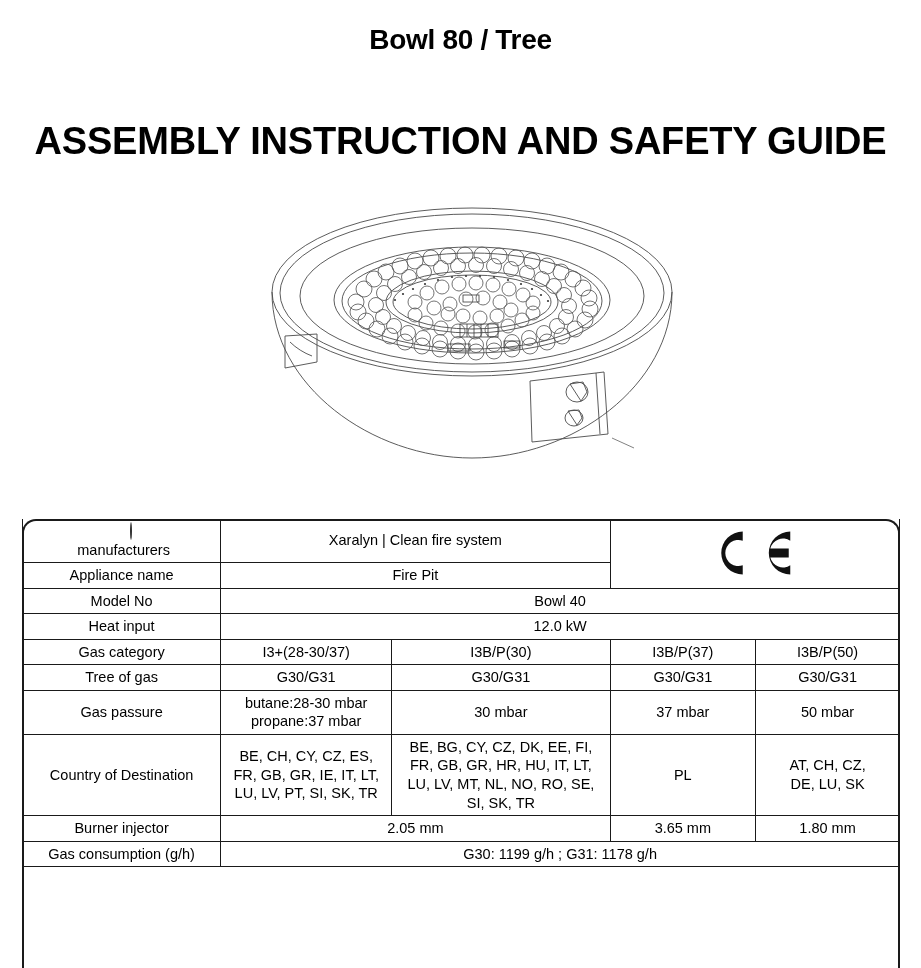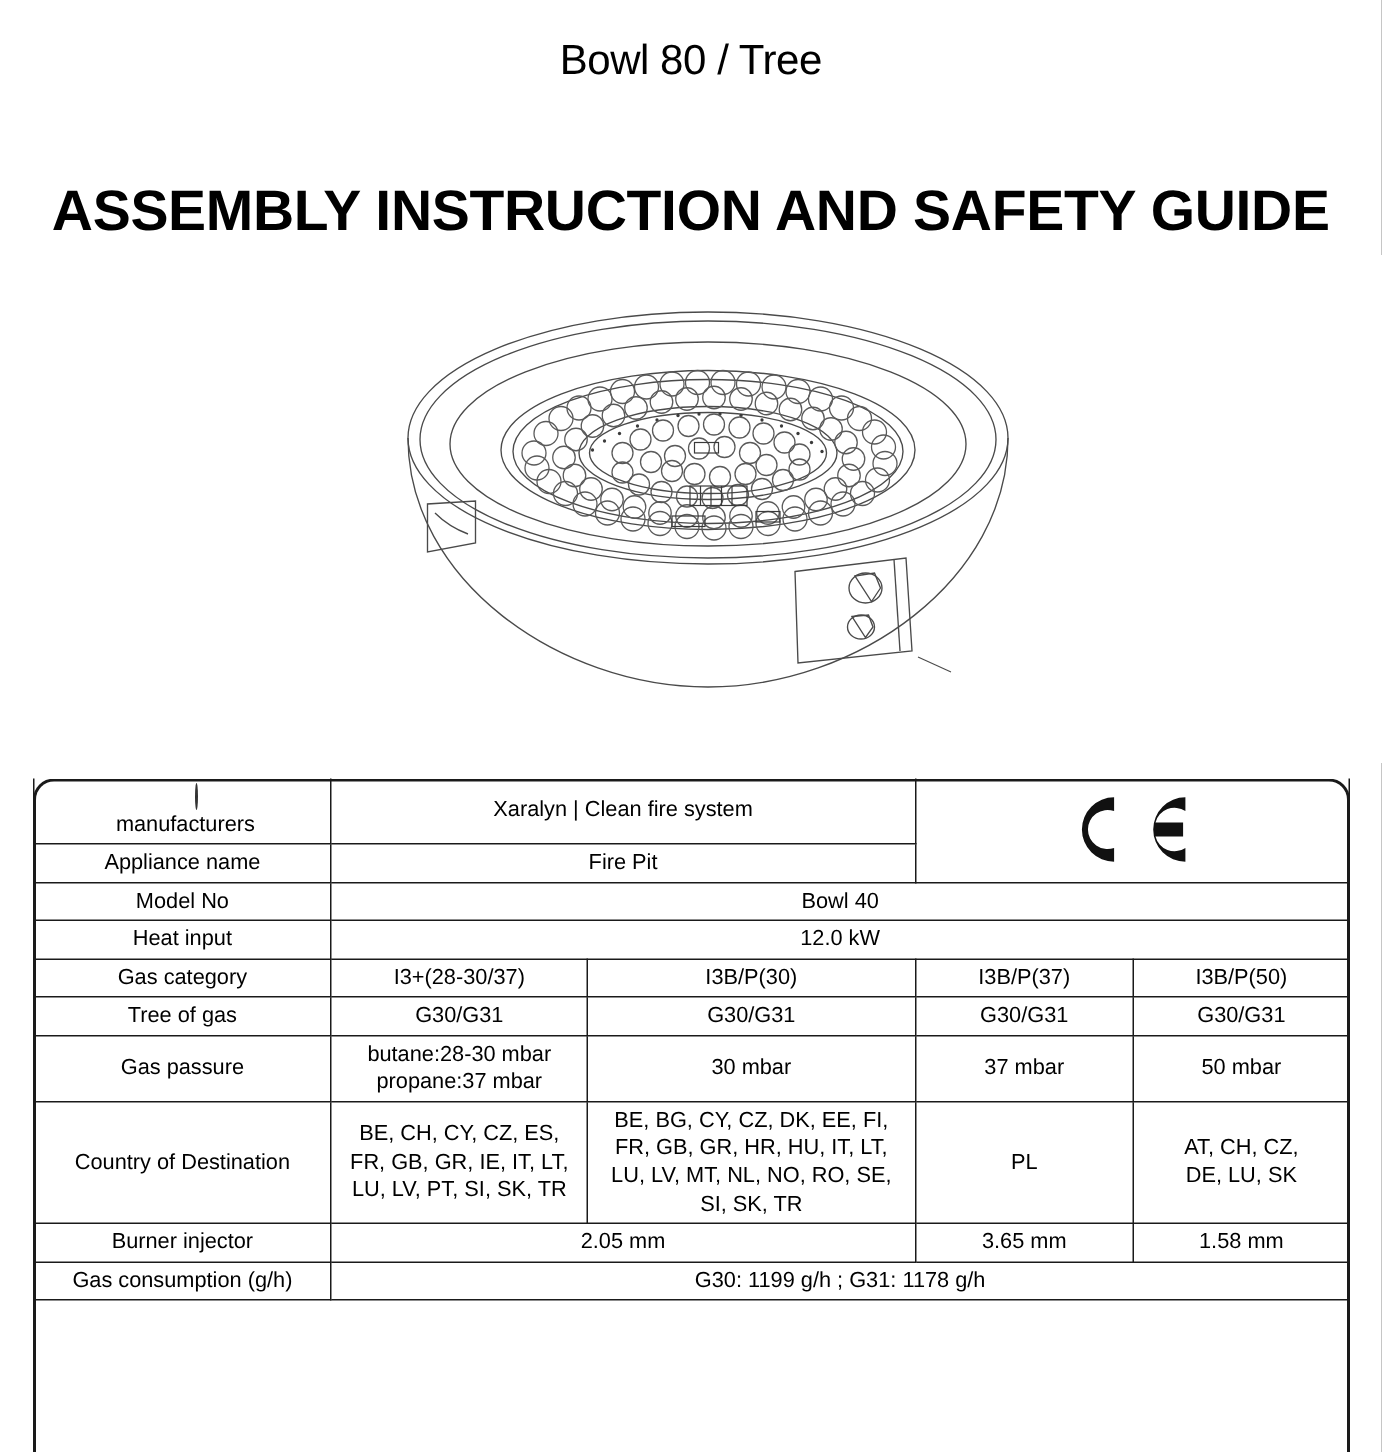--- a/index.html
+++ b/index.html
@@ -17,21 +17,21 @@
   }
 
   
   .title-product {
     position: absolute;
     top: 24px;
     left: 0;
     width: 921px;
     text-align: center;
     font-size: 28px;
-    font-weight: normal;
+    font-weight: bold;
     letter-spacing: -0.3px;
   }
   .title-guide {
     position: absolute;
     top: 120px;
     left: 0;
     width: 921px;
     text-align: center;
     font-size: 38px;
     font-weight: bold;
@@ -357,21 +357,21 @@
 SI, SK, TR</td>
         <td>PL</td>
         <td class="multiline edge-r">AT, CH, CZ,
 DE, LU, SK</td>
       </tr>
 
       <tr>
         <td class="label edge-l">Burner injector</td>
         <td colspan="2">2.05 mm</td>
         <td>3.65 mm</td>
-        <td class="edge-r">1.58 mm</td>
+        <td class="edge-r">1.80 mm</td>
       </tr>
 
       <tr>
         <td class="label edge-l">Gas consumption (g/h)</td>
         <td colspan="4" class="edge-r">G30: 1199 g/h ;   G31: 1178 g/h</td>
       </tr>
     </tbody>
   </table>
 </div>
 

